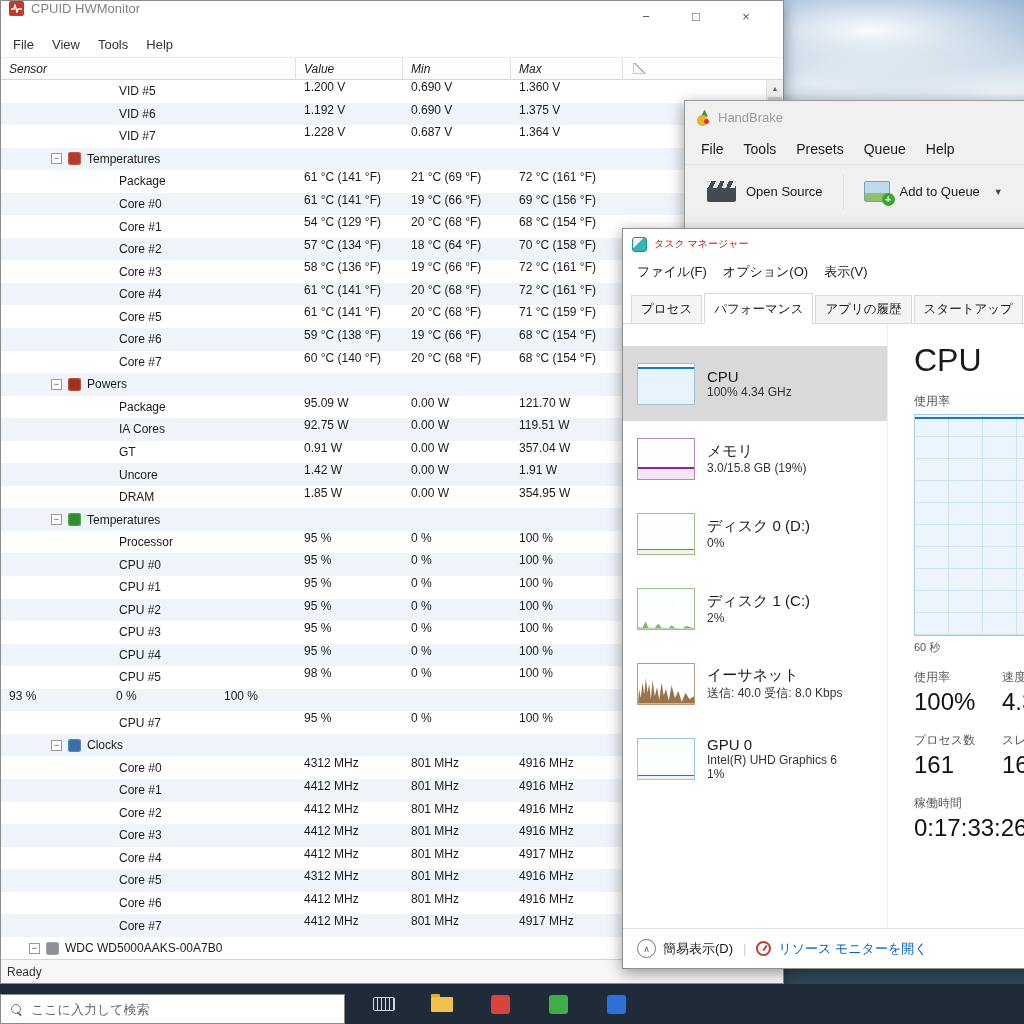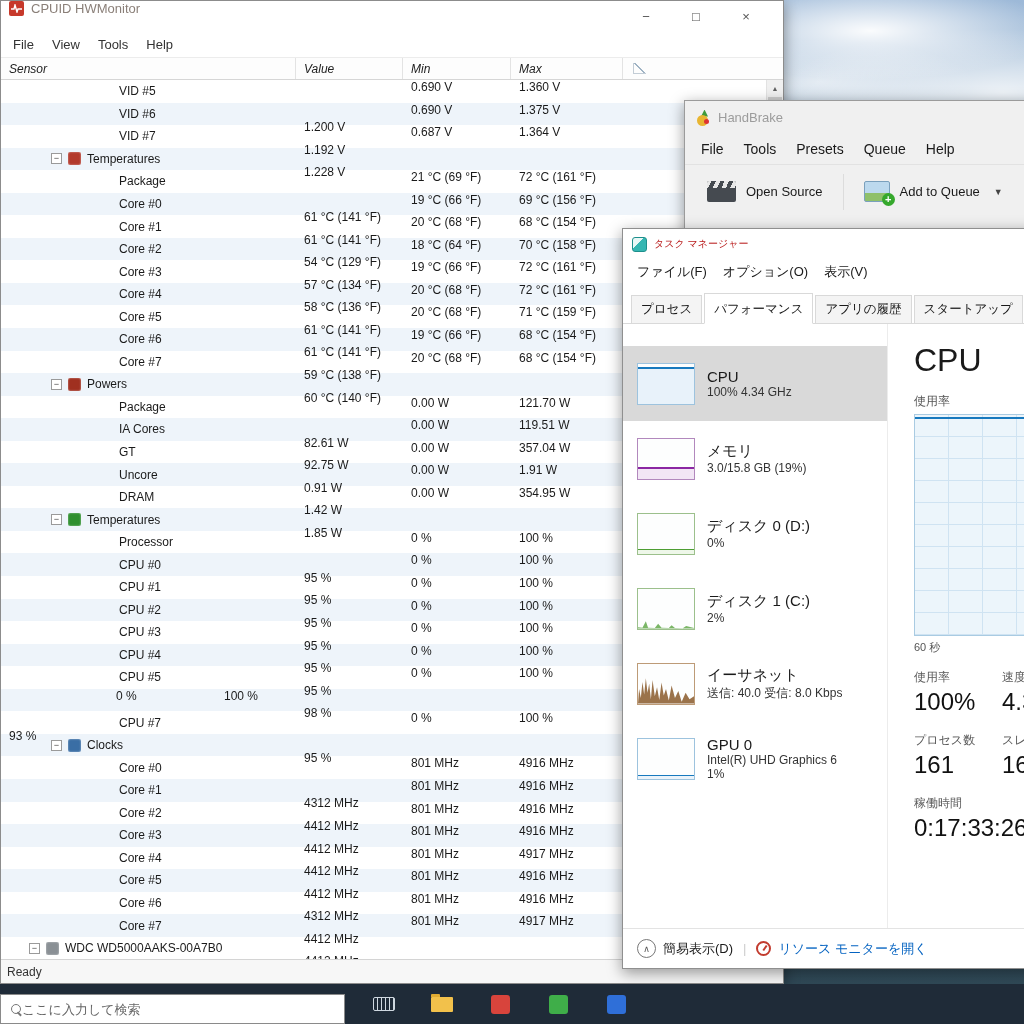--- a/index.html
+++ b/index.html
@@ -25,21 +25,21 @@
   .hw-header{position:absolute;top:56px;left:0;right:0;height:23px;display:flex;background:#fdfdfd;border-top:1px solid #ececec;border-bottom:1px solid #d6d6d6;font-size:12px;color:#222;}
   .hw-hcell{border-right:1px solid #e3e3e3;padding:4px 8px;white-space:nowrap;overflow:hidden;font-style:italic;}
   .hc-sensor{width:295px;} .hc-value{width:107px;} .hc-min{width:108px;} .hc-max{width:112px;}
   .hc-extra{flex:1;border-right:none;display:flex;align-items:center;}
   .mini-graph-icon{width:13px;height:11px;margin-left:2px;background:linear-gradient(45deg,transparent 44%,#9fb3c4 44%,#9fb3c4 54%,transparent 54%);border-left:1px solid #c3cdd6;border-bottom:1px solid #c3cdd6;}
   .hw-rows{position:absolute;top:79px;left:0;right:17px;bottom:24px;overflow:hidden;font-size:12px;color:#1a1a1a;}
   .hw-row{height:22.55px;display:flex;align-items:flex-start;}
   .hw-row.alt{background:#eef4fa;}
   .hw-cell{white-space:nowrap;overflow:hidden;}
   .hw-cell-sensor{width:295px;display:flex;align-items:center;height:100%;}
-  .hw-cell-value{width:107px;padding-left:8px;margin-top:40px;} .hw-cell-min{width:108px;padding-left:8px;} .hw-cell-max{width:112px;padding-left:8px;}
+  .hw-cell-value{width:107px;padding-left:8px;} .hw-cell-min{width:108px;padding-left:8px;} .hw-cell-max{width:112px;padding-left:8px;}
   .lvl-leaf{padding-left:118px;} .lvl-group{padding-left:50px;} .lvl-root{padding-left:28px;}
   .expander{width:11px;height:11px;border:1px solid #9a9a9a;background:#fff;font-size:9px;line-height:9px;text-align:center;color:#444;margin-right:6px;flex:none;}
   .tree-icon{width:13px;height:13px;border-radius:2px;margin-right:6px;flex:none;box-shadow:inset 0 0 2px rgba(255,255,255,.6);}
   .hw-scroll{position:absolute;top:79px;right:0;bottom:24px;width:17px;background:#f0f0f0;border-left:1px solid #e2e2e2;}
   .hw-scroll-up{height:17px;display:flex;align-items:center;justify-content:center;font-size:7px;color:#606060;}
   .hw-thumb{position:absolute;top:17px;left:1px;right:1px;height:150px;background:#cdcdcd;}
   .hw-status{position:absolute;bottom:0;left:0;right:0;height:24px;border-top:1px solid #d4d4d4;background:#f7f7f7;font-size:12px;color:#333;display:flex;align-items:center;padding:0 6px;}
 
   
   #handbrake{left:684px;top:100px;width:400px;height:360px;z-index:2;background:#f0f0f0;border:1px solid #9b9b9b;overflow:hidden;}
@@ -101,21 +101,21 @@
   .tm-footer{height:40px;flex:none;border-top:1px solid #e3e3e3;display:flex;align-items:center;gap:10px;padding:0 14px;font-size:13px;color:#1a1a1a;}
   .circle-chevron{width:19px;height:19px;border:1px solid #777;border-radius:50%;display:inline-flex;align-items:center;justify-content:center;font-size:9px;color:#555;flex:none;}
   .tm-simple,.tm-res{display:flex;align-items:center;gap:7px;}
   .footer-sep{color:#ccc;}
   .res-icon{width:15px;height:15px;border-radius:50%;border:2px solid #c23b2e;position:relative;background:#fff;flex:none;}
   .res-icon::after{content:"";position:absolute;left:6px;top:2px;width:2px;height:6px;background:#c23b2e;transform:rotate(35deg);}
   .res-link{color:#0563C1;white-space:nowrap;}
 
   
   #taskbar{position:absolute;left:0;bottom:0;width:100%;height:40px;background:#1f2b38;z-index:10;}
-  .tb-search{position:absolute;left:0;top:10px;width:345px;height:30px;background:#fff;border:1px solid #8a8a8a;display:flex;align-items:center;padding:0 10px;}
+  .tb-search{position:absolute;left:0;top:10px;width:345px;height:30px;background:#fff;border:1px solid #8a8a8a;display:flex;align-items:center;padding:0 10px;gap:9px;}
   .search-glass{width:11px;height:11px;position:relative;flex:none;}
   .search-glass::before{content:"";position:absolute;left:0;top:0;width:8px;height:8px;border:1.5px solid #777;border-radius:50%;}
   .search-glass::after{content:"";position:absolute;right:0;bottom:0;width:5px;height:1.5px;background:#777;transform:rotate(45deg);}
   .tb-search input{border:none;outline:none;font-size:13px;color:#555;width:100%;font-family:inherit;background:transparent;}
   .tb-search input::placeholder{color:#666;opacity:1;}
   .tb-icons{position:absolute;left:372px;top:8px;display:flex;gap:34px;align-items:center;height:24px;}
   .tb-icon{width:24px;height:24px;display:flex;align-items:center;justify-content:center;}
   .icon-keyboard{width:22px;height:14px;border:1px solid #cfd8e0;border-radius:2px;background:repeating-linear-gradient(to right,transparent 0 3px,#cfd8e0 3px 4px);}
   .icon-folder{width:22px;height:15px;background:#f2c14b;border-radius:1px;position:relative;}
   .icon-folder::before{content:"";position:absolute;top:-3px;left:0;width:9px;height:3px;background:#e0ab32;border-radius:1px 1px 0 0;}
@@ -277,21 +277,21 @@
           <span>Powers</span>
         </div>
         <div class="hw-cell hw-cell-value"></div>
         <div class="hw-cell hw-cell-min"></div>
         <div class="hw-cell hw-cell-max"></div>
       </div>
       <div class="hw-row">
         <div class="hw-cell hw-cell-sensor lvl-leaf">
           <span>Package</span>
         </div>
-        <div class="hw-cell hw-cell-value">82.61 W</div>
+        <div class="hw-cell hw-cell-value">95.09 W</div>
         <div class="hw-cell hw-cell-min">0.00 W</div>
         <div class="hw-cell hw-cell-max">121.70 W</div>
       </div>
       <div class="hw-row alt">
         <div class="hw-cell hw-cell-sensor lvl-leaf">
           <span>IA Cores</span>
         </div>
         <div class="hw-cell hw-cell-value">92.75 W</div>
         <div class="hw-cell hw-cell-min">0.00 W</div>
         <div class="hw-cell hw-cell-max">119.51 W</div>

